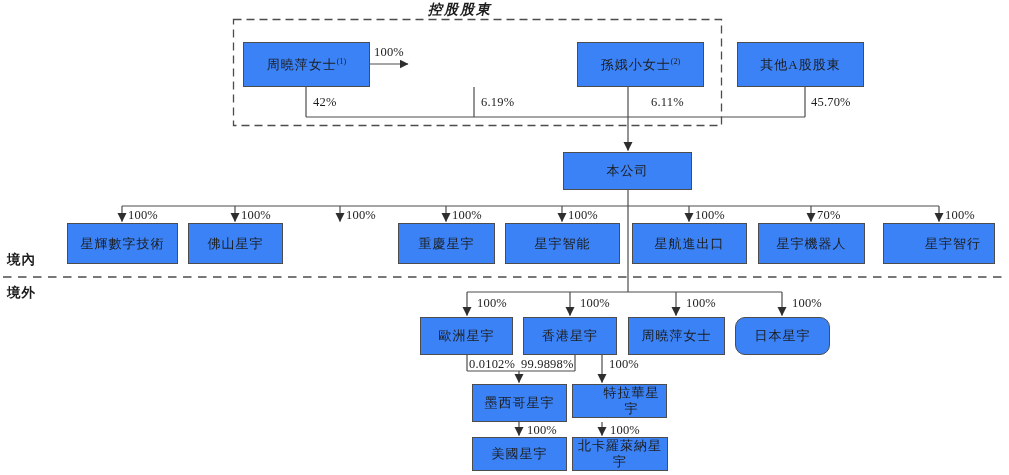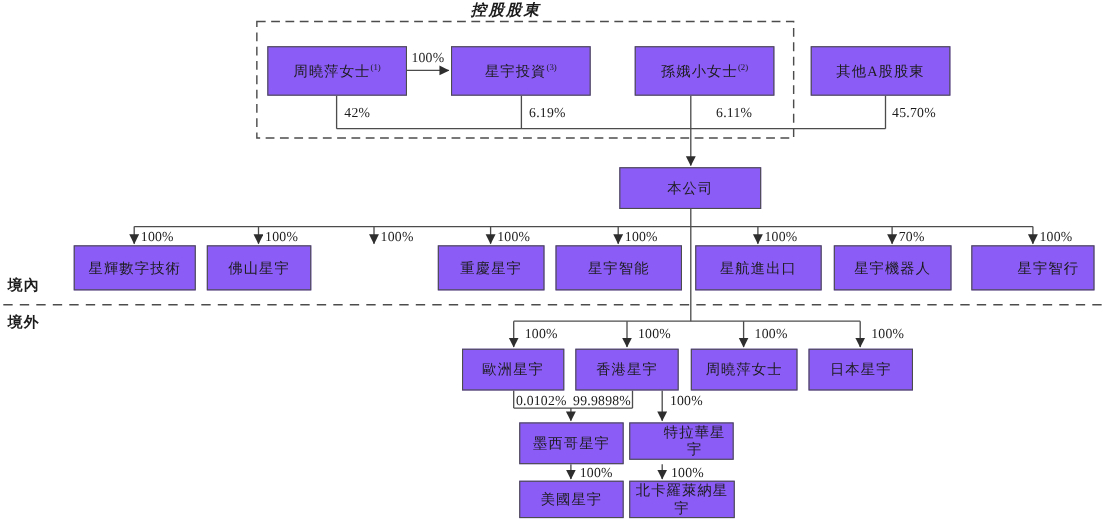--- a/index.html
+++ b/index.html
@@ -2,21 +2,21 @@
 <html><head>
 <meta charset="utf-8">
 <style>
   html,body{margin:0;padding:0;background:#ffffff;}
   .stage{
     position:relative;width:1009px;height:475px;background:#ffffff;overflow:hidden;
     font-family:"Liberation Serif","DejaVu Serif",serif;color:#1c1c1c;
   }
   .stage svg{position:absolute;left:0;top:0;}
   .node{
-    position:absolute;border:1.4px solid #4c4c4c;background:#8b5cf6;
+    position:absolute;border:1.4px solid #4c4c4c;background:#3b82f6;
     display:flex;align-items:center;justify-content:center;text-align:center;
     font-size:13px;letter-spacing:1px;line-height:1.2;box-sizing:border-box;
   }
   .node sup{font-size:8px;letter-spacing:0;vertical-align:super;line-height:0;}
   .pct{
     position:absolute;font-size:12.5px;letter-spacing:0.2px;white-space:nowrap;line-height:1;
   }
   .pct.center{text-align:center;}
   .group-title{
     position:absolute;font-size:14px;font-weight:bold;font-style:italic;
@@ -85,23 +85,20 @@
   </svg>
 
   <div class="group-title" style="left:428px;top:1px;">控股股東</div>
 
   <div class="region-label" style="left:7px;top:251px;">境內</div>
   <div class="region-label" style="left:7px;top:284px;">境外</div>
 
   <div class="node" style="left:243px;top:42px;width:127px;height:45px;">
     <span><span>周曉萍女士</span><sup>(1)</sup></span>
   </div>
-  <div class="node" style="left:410px;top:42px;width:127px;height:45px;">
-    <span><span>星宇投資</span><sup>(3)</sup></span>
-  </div>
   <div class="node" style="left:577px;top:42px;width:127px;height:45px;">
     <span><span>孫娥小女士</span><sup>(2)</sup></span>
   </div>
   <div class="node" style="left:737px;top:42px;width:127px;height:45px;">
     <span>其他A股股東</span>
   </div>
 
   <div class="pct center" style="left:370px;top:46px;width:38px;">100%</div>
   <div class="pct" style="left:313px;top:96px;">42%</div>
   <div class="pct" style="left:481px;top:96px;">6.19%</div>
@@ -145,21 +142,21 @@
 
   <div class="node" style="left:420px;top:317px;width:93px;height:38px;">
     <span>歐洲星宇</span>
   </div>
   <div class="node" style="left:523px;top:317px;width:94px;height:38px;">
     <span>香港星宇</span>
   </div>
   <div class="node" style="left:628px;top:317px;width:97px;height:38px;">
     <span>周曉萍女士</span>
   </div>
-  <div class="node" style="left:735px;top:317px;width:95px;height:38px;">
+  <div class="node" style="left:735px;top:317px;width:95px;height:38px;border-radius:10px;">
     <span>日本星宇</span>
   </div>
 
   <div class="pct" style="left:477px;top:297px;">100%</div>
   <div class="pct" style="left:580px;top:297px;">100%</div>
   <div class="pct" style="left:686px;top:297px;">100%</div>
   <div class="pct" style="left:792px;top:297px;">100%</div>
 
   <div class="node" style="left:472px;top:384px;width:95px;height:38px;">
     <span>墨西哥星宇</span>

